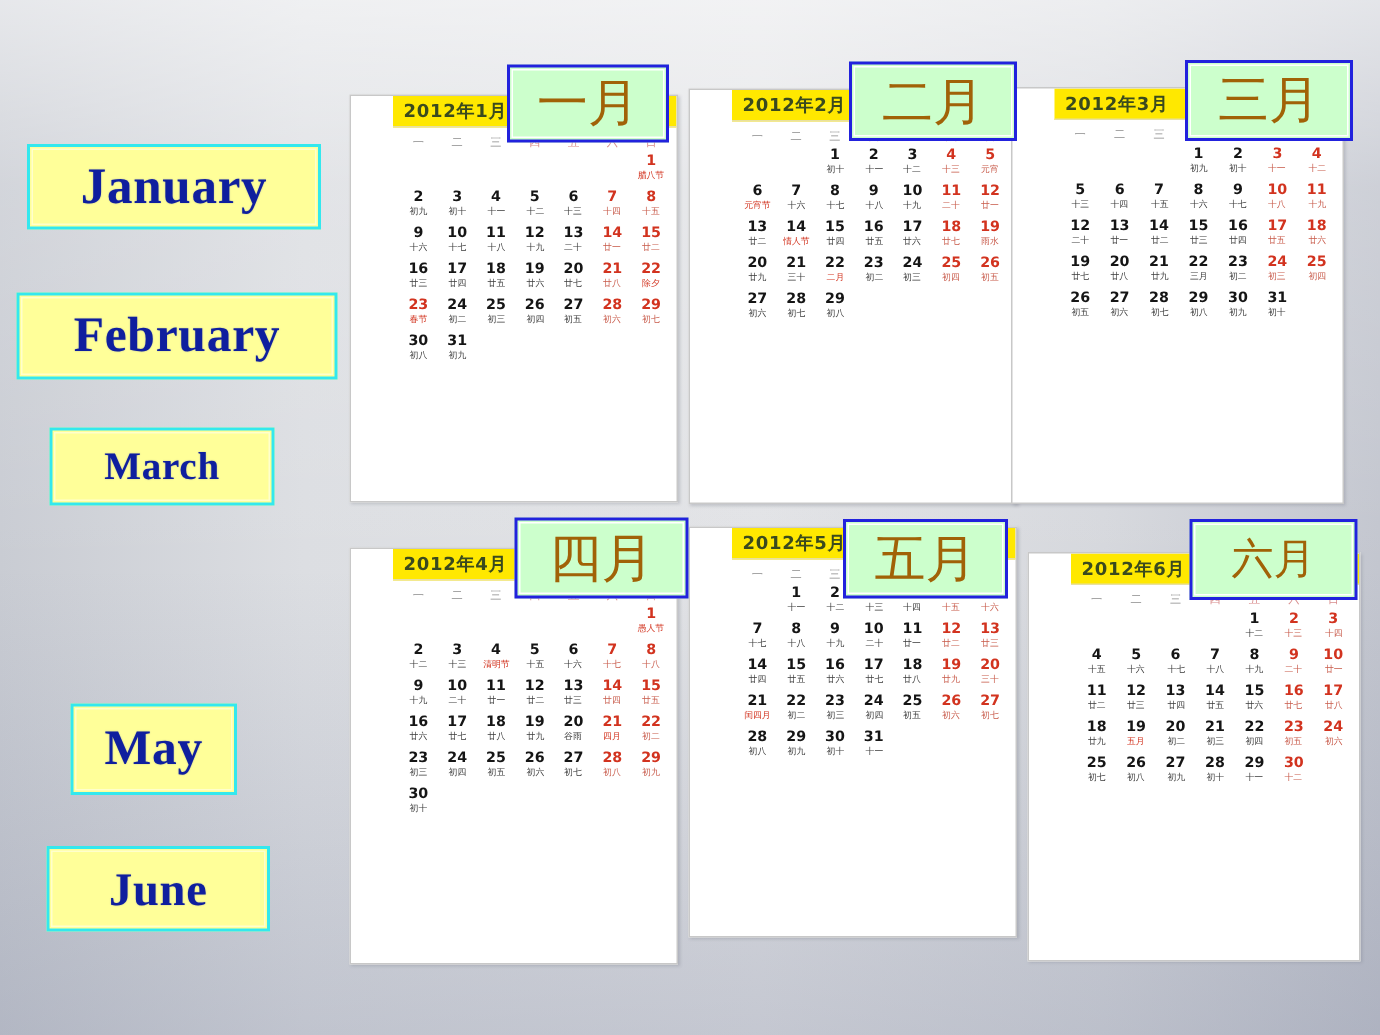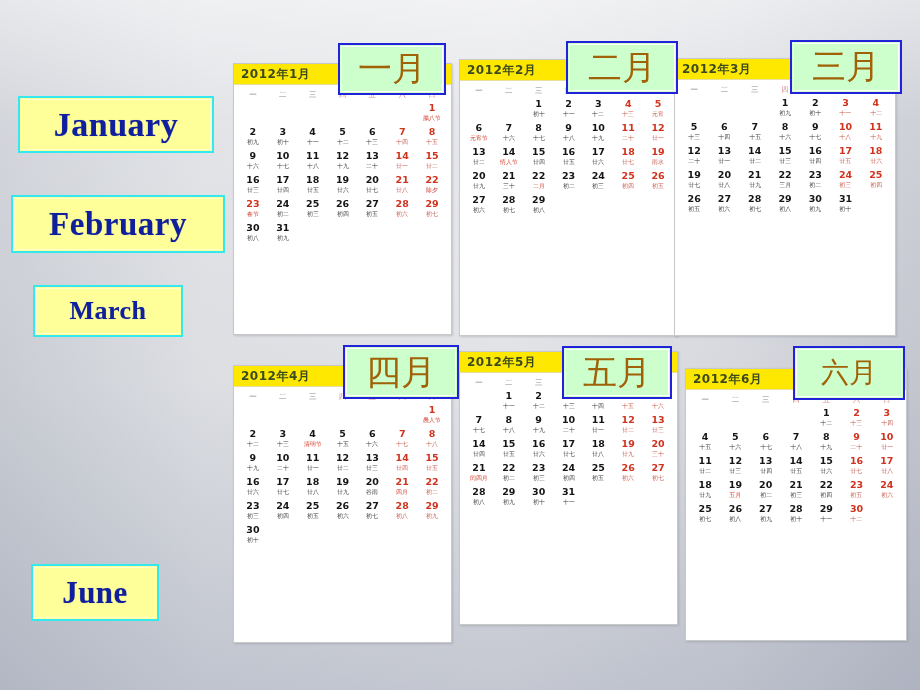--- a/index.html
+++ b/index.html
@@ -50,20 +50,21 @@
 
   
   .cal{
     position:absolute;
     background:#ffffff;
     border:1px solid #c8c8c8;
     box-sizing:border-box;
     box-shadow:1px 1px 2px rgba(90,95,110,.25);
     overflow:hidden;
     z-index:10;
+    padding-left:28px;
   }
   .cal-head{
     height:21px;
     background:#ffe800;
     border-bottom:1px solid #e8e0a0;
     display:flex;align-items:center;
     padding-left:7px;
     box-sizing:border-box;
   }
   .cal-head span{
@@ -121,21 +122,24 @@
 
   <div class="en-chip" style="left:18px;top:96px;width:196px;height:57px;font-size:34px;">
     <span>January</span>
   </div>
   <div class="en-chip" style="left:11px;top:195px;width:214px;height:58px;font-size:33px;">
     <span>February</span>
   </div>
   <div class="en-chip" style="left:33px;top:285px;width:150px;height:52px;font-size:26px;">
     <span>March</span>
   </div>
-  <div class="en-chip" style="left:31px;top:564px;width:128px;height:57px;font-size:31px;">
+  <div class="en-chip" style="left:47px;top:469px;width:111px;height:61px;font-size:33px;">
+    <span>May</span>
+  </div>
+  <div class="en-chip" style="left:31px;top:564px;width:149px;height:57px;font-size:31px;">
     <span>June</span>
   </div>
 
   <div class="cal" style="left:233px;top:63px;width:219px;height:272px;">
     <div class="cal-head">
       <span>2012年1月</span>
     </div>
     <div class="grid">
         <div class="wd">一</div>
         <div class="wd">二</div>

